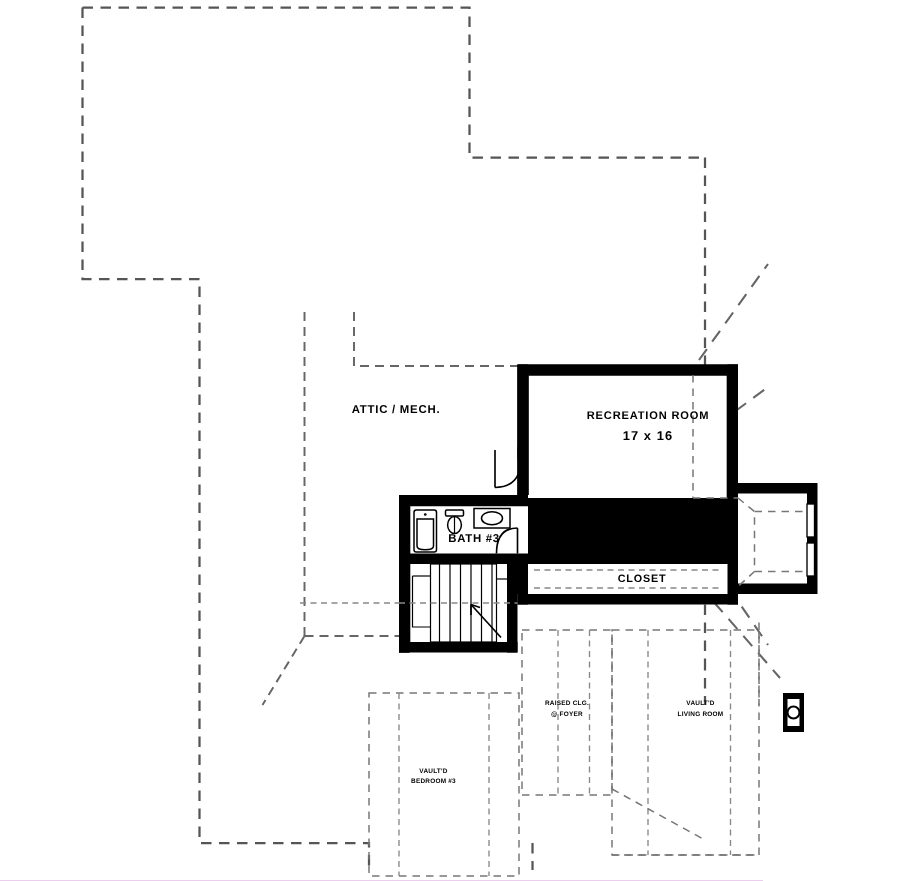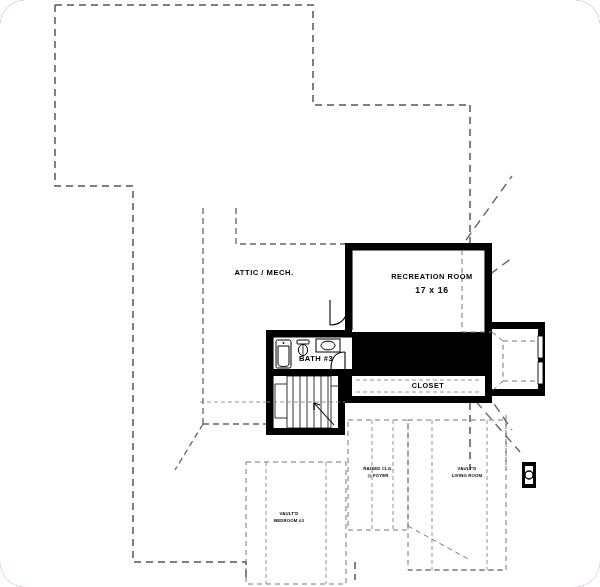--- a/index.html
+++ b/index.html
@@ -1,17 +1,17 @@
 <!DOCTYPE html>
 <html><head>
 <meta charset="utf-8">
 <style>
   html,body{margin:0;padding:0;background:#ffffff;}
   body{font-family:"Liberation Sans",sans-serif;}
-  #plan-page{position:relative;width:600px;height:587px;background:#a21caf;overflow:hidden;border-radius:25px;}
+  #plan-page{position:relative;width:600px;height:587px;background:#a21caf;overflow:hidden;}
   #plan-svg{display:block;width:600px;height:587px;}
   .lbl{font-family:"Liberation Sans",sans-serif;font-weight:bold;fill:#000000;text-anchor:middle;}
   .lbl-room{font-size:7.4px;letter-spacing:0.55px;}
   .lbl-dim{font-size:8.6px;letter-spacing:0.7px;}
   .lbl-bath{font-size:7.6px;letter-spacing:0.45px;}
   .lbl-attic{font-size:7.6px;letter-spacing:0.5px;}
   .lbl-closet{font-size:7.2px;letter-spacing:0.55px;}
   .lbl-dn{font-size:4.1px;letter-spacing:0.2px;}
   .lbl-ghost{font-size:4.3px;letter-spacing:0.15px;}
   .wall{fill:#000000;}

